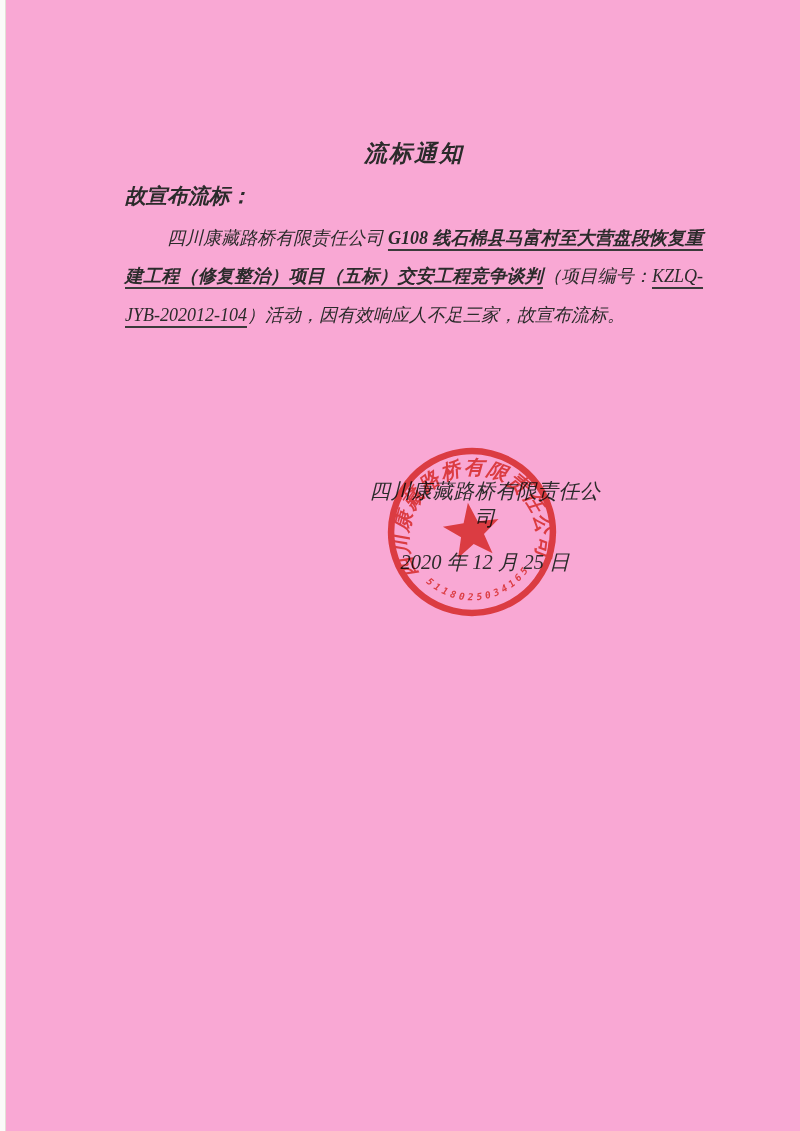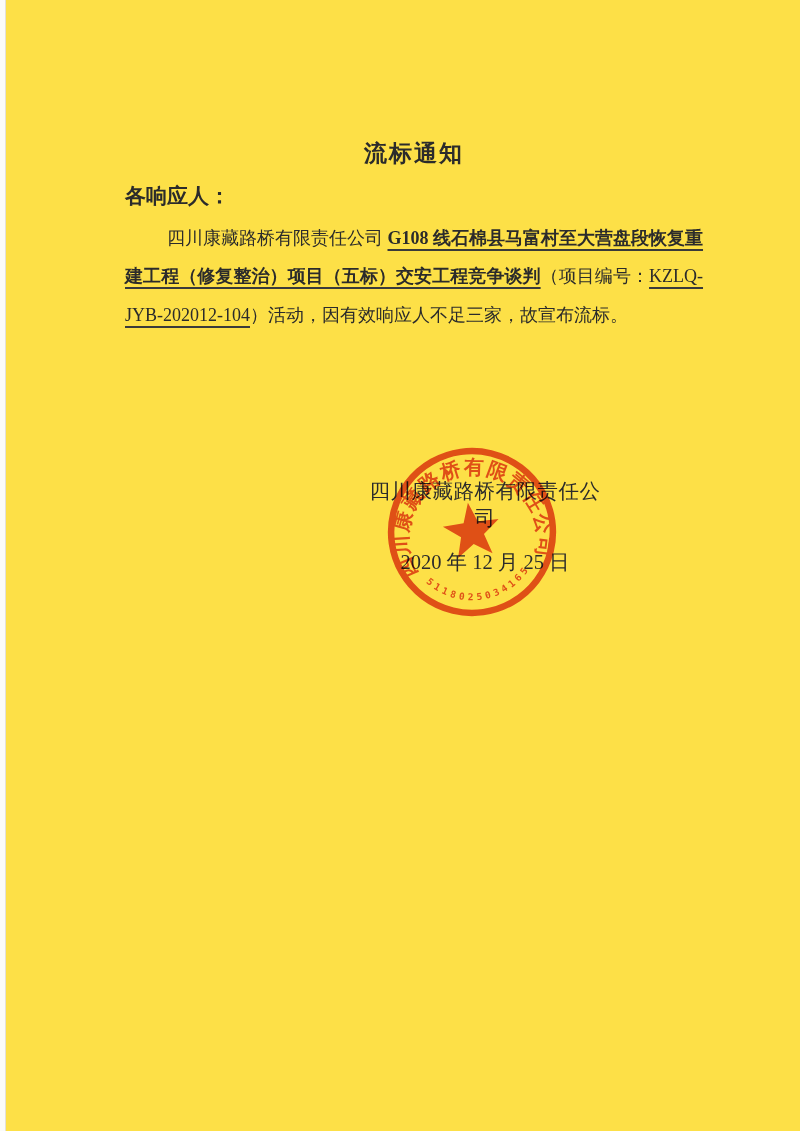--- a/index.html
+++ b/index.html
@@ -5,24 +5,25 @@
   html, body {
     margin: 0;
     padding: 0;
     background: #e9e9e9;
   }
   .page {
     position: relative;
     width: 800px;
     height: 1131px;
     margin: 0 auto;
-    background: #fde047;
+    background: #f9a8d4;
     overflow: hidden;
     font-family: "Liberation Serif", "DejaVu Serif", serif;
     color: #2b2b2b;
+    font-style: italic;
   }
   .edge-left {
     position: absolute;
     left: 0; top: 0; bottom: 0;
     width: 5px;
     background: #fbfbf9;
     border-right: 1px solid #e3e0d6;
   }
   .title {
     position: absolute;
@@ -104,21 +105,21 @@
   }
 </style>
 </head>
 <body>
 
 <div class="page">
   <div class="edge-left"></div>
 
   <h1 class="title">流标通知</h1>
 
-  <div class="salutation">各响应人：</div>
+  <div class="salutation">故宣布流标：</div>
 
   <p class="para"><span>四川康藏路桥有限责任公司 </span><span class="u b">G108 线石棉县马富村至大营盘段恢复重建工程（修复整治）项目（五标）交安工程竞争谈判</span><span>（项目编号：</span><span class="u">KZLQ-JYB-202012-104</span><span>）活动，因有效响应人不足三家，故宣布流标。</span></p>
 
   <div class="signature">
     <div class="sig-company">四川康藏路桥有限责任公司</div>
     <div class="sig-date">2020 年 12 月 25 日</div>
   </div>
 
   <svg class="seal" viewBox="0 0 200 200" aria-hidden="true">
     <defs>

